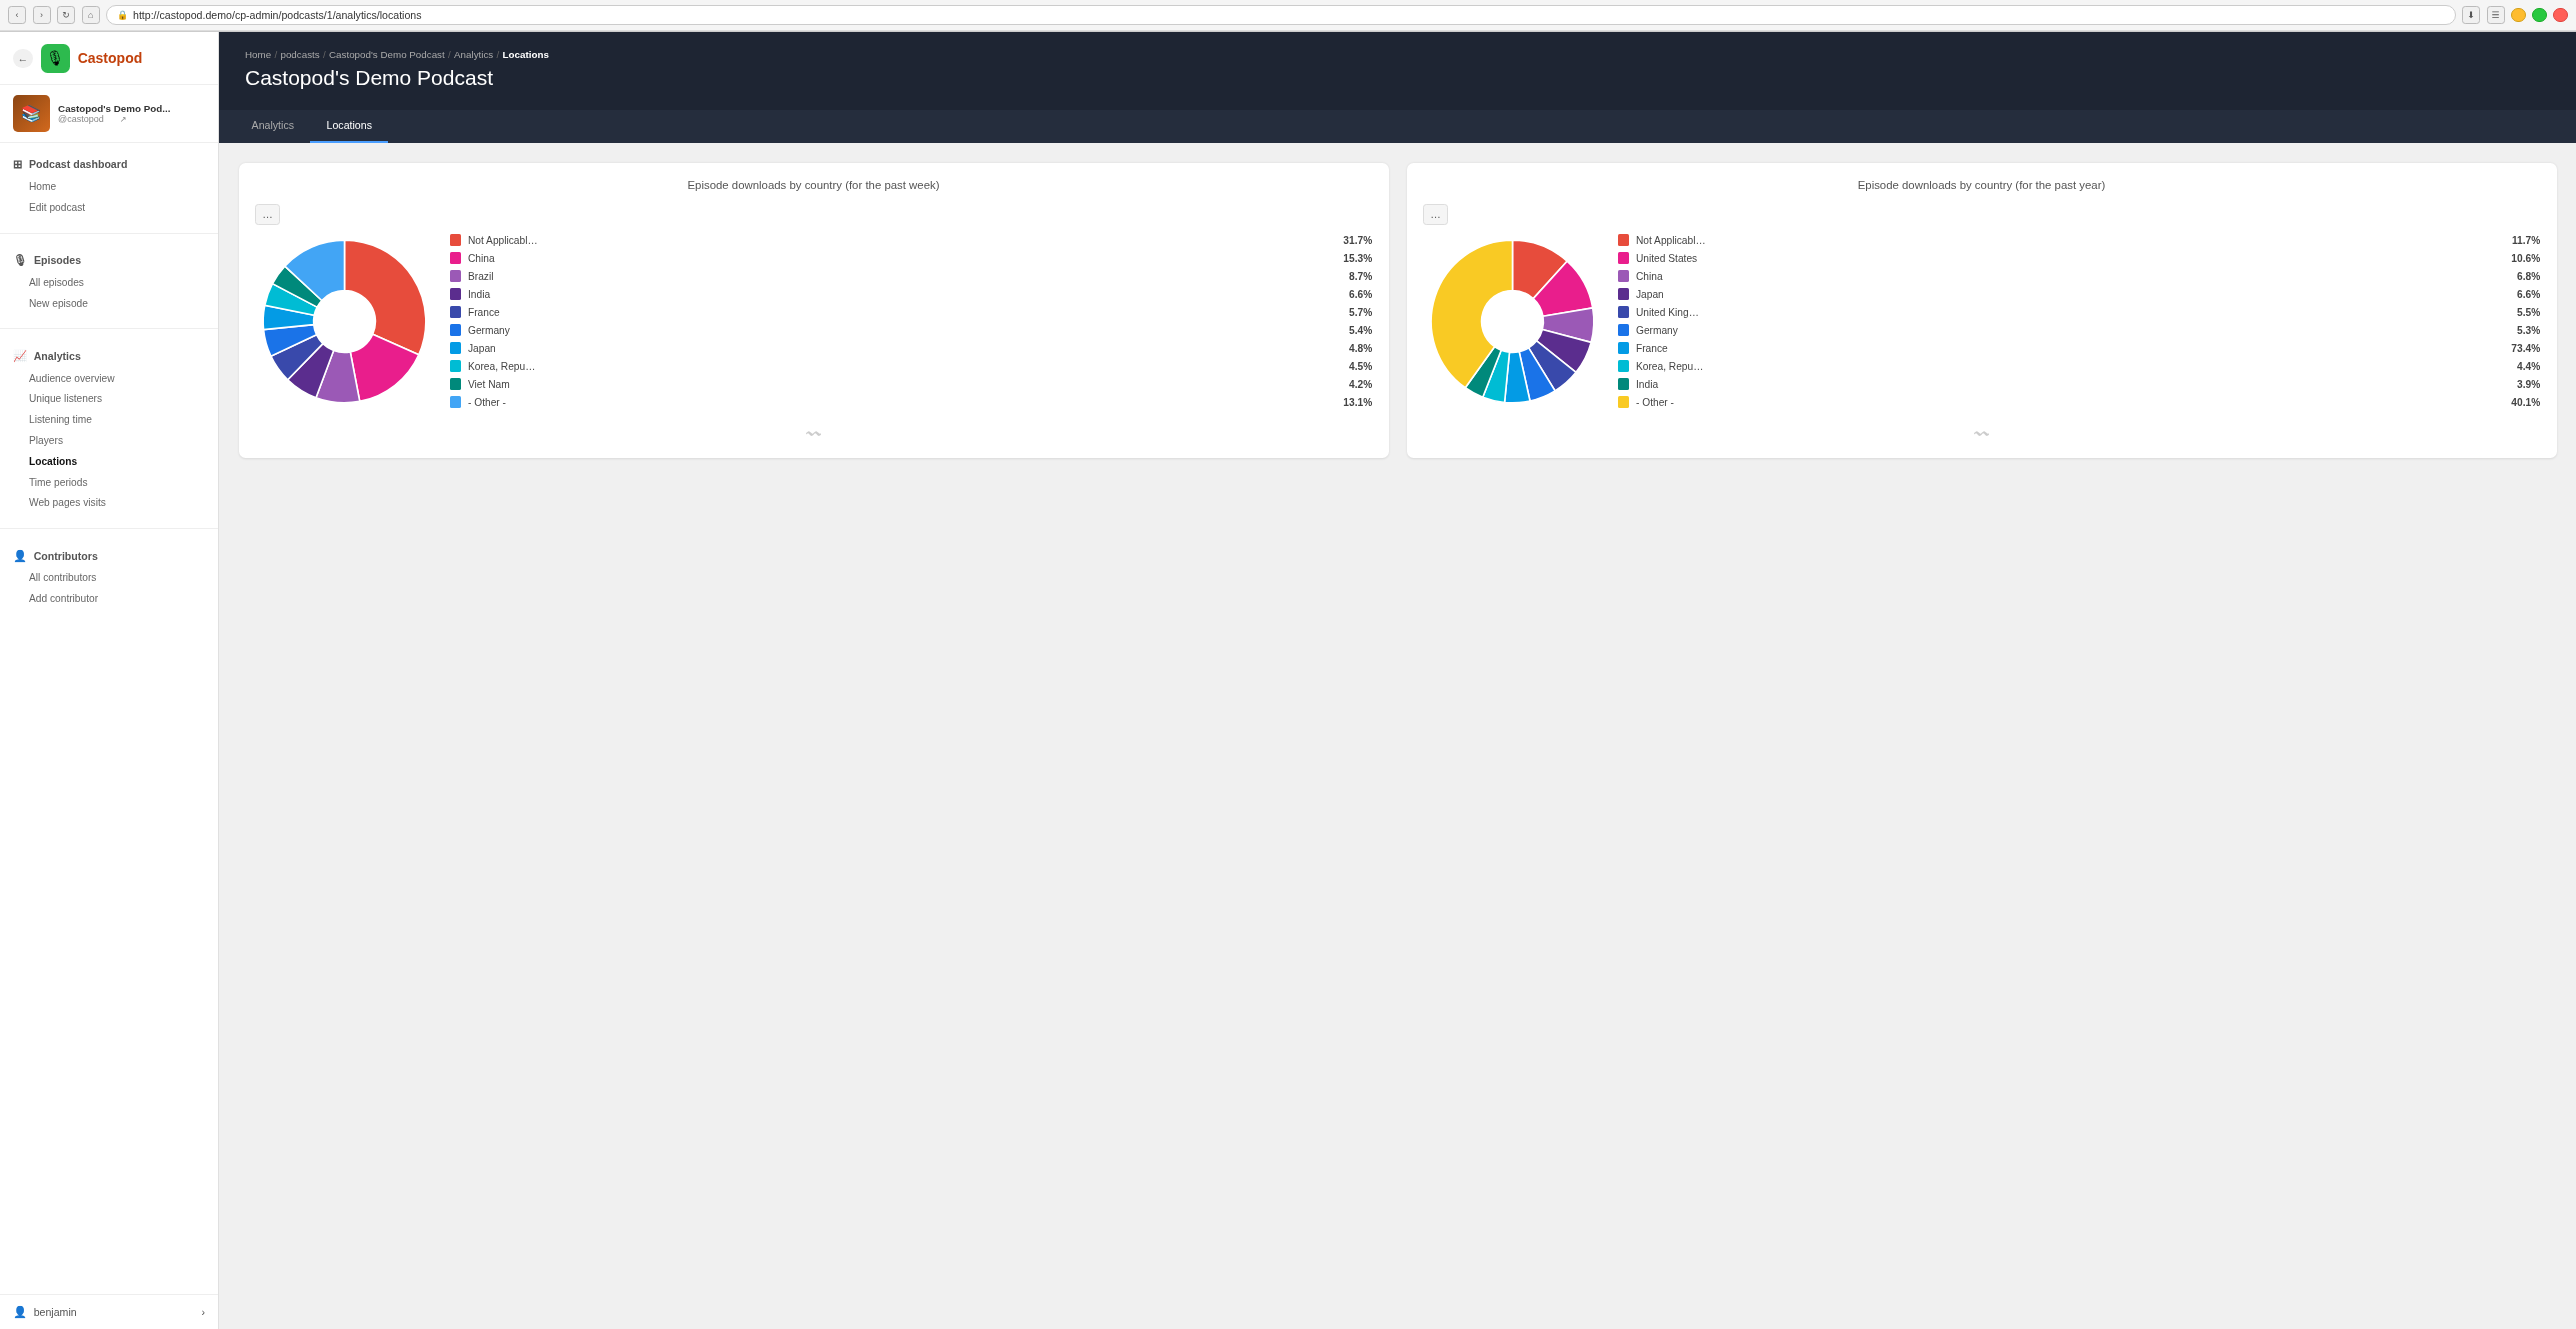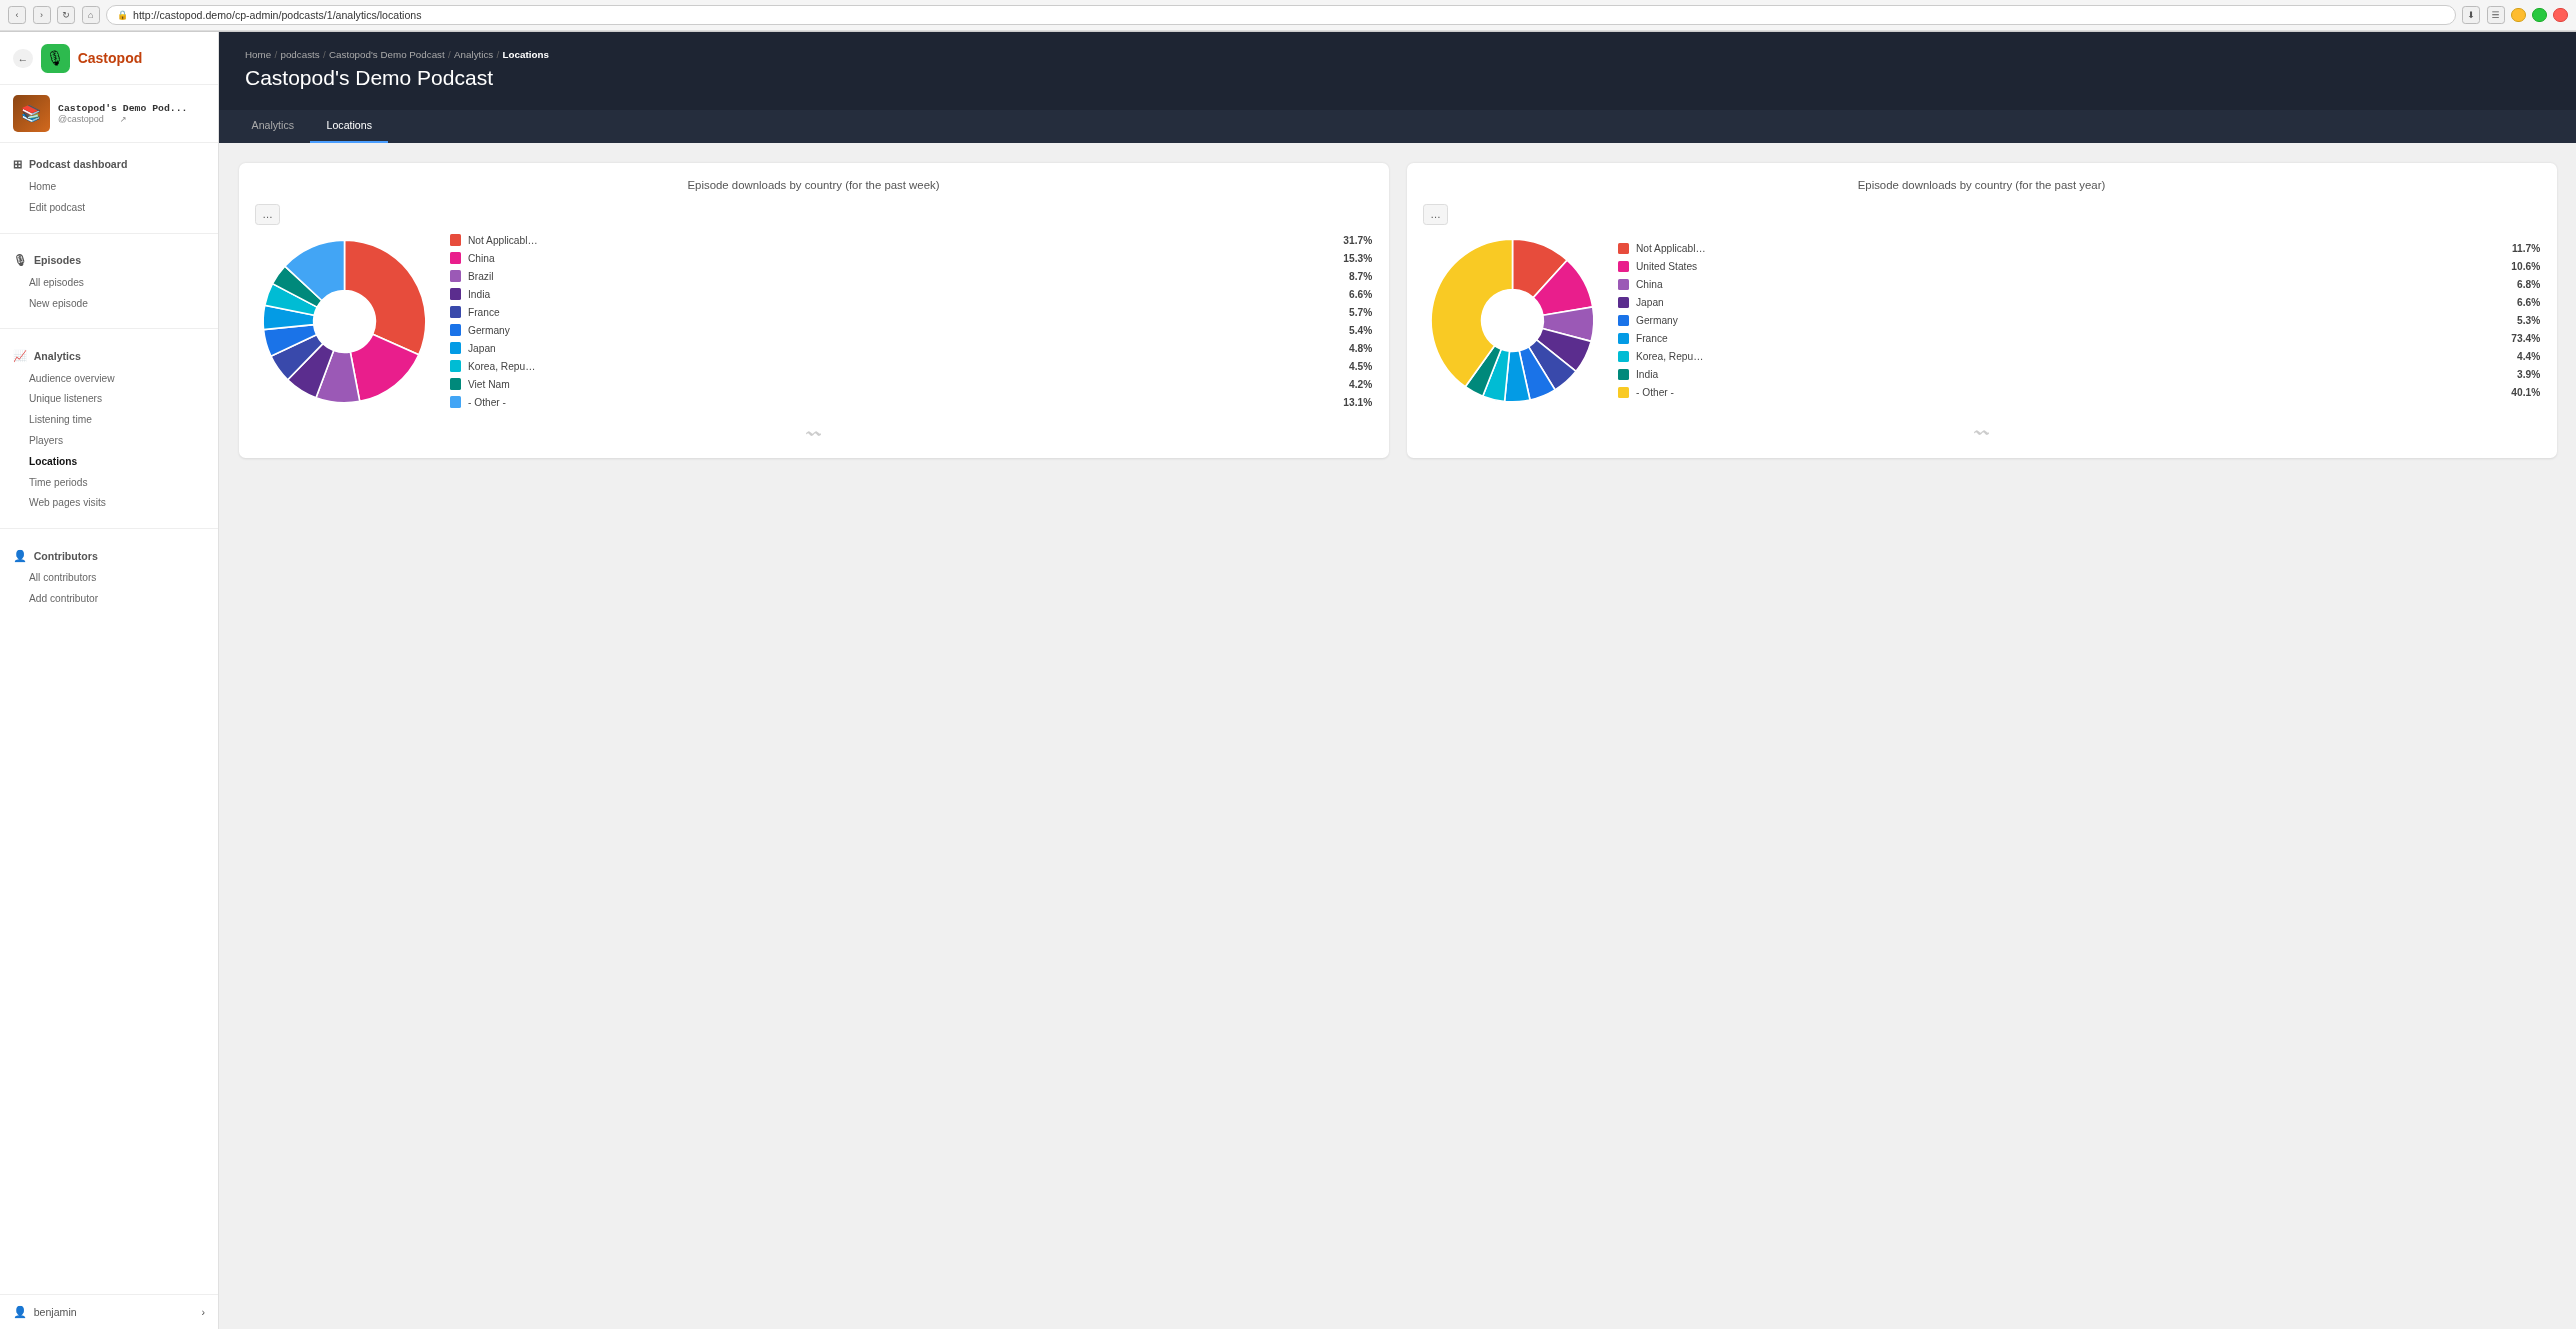--- a/index.html
+++ b/index.html
@@ -20,21 +20,21 @@
 
     
     .sidebar { width: 219px; background: white; border-right: 0.8px solid #e0e0e0; display: flex; flex-direction: column; overflow-y: auto; flex-shrink: 0; }
     .sidebar-header { display: flex; align-items: center; gap: 8.1px; padding: 11.4px 13px; border-bottom: 0.8px solid #eee; }
     .sidebar-back { width: 19.5px; height: 19.5px; display: flex; align-items: center; justify-content: center; border-radius: 50%; background: #f0f0f0; cursor: pointer; font-size: 10.6px; color: #555; }
     .sidebar-logo { width: 29px; height: 29px; background: #2dba4e; border-radius: 6.5px; display: flex; align-items: center; justify-content: center; }
     .sidebar-app-name { font-size: 14px; font-weight: 600; color: #c2410c; }
 
     .podcast-info { display: flex; align-items: center; gap: 8.1px; padding: 9.8px 13px; border-bottom: 0.8px solid #eee; }
     .podcast-thumb { width: 37px; height: 37px; border-radius: 4.9px; background: linear-gradient(135deg, #8B4513, #D2691E); overflow: hidden; display: flex; align-items: center; justify-content: center; font-size: 16.3px; }
-    .podcast-title { font-size: 9.8px; font-weight: 600; color: #333; font-family: Liberation Mono, monospace; }
+    .podcast-title { font-size: 9.8px; font-weight: 600; color: #333; }
     .podcast-handle { font-size: 9px; color: #888; display: flex; align-items: center; gap: 16px; }
 
     .nav-section { padding: 9.8px 0; }
     .nav-section-title { display: flex; align-items: center; gap: 6.5px; padding: 4.9px 13px; font-size: 9.8px; font-weight: 600; color: #888; text-transform: none; cursor: pointer; }
     .nav-section-title span { font-size: 10.6px; color: #555; font-weight: 600; }
     .nav-item { display: block; padding: 4.9px 13px 4.9px 29px; font-size: 10.2px; color: #666; cursor: pointer; text-decoration: none; }
     .nav-item.active { color: #111; font-weight: 700; }
     .nav-divider { border: none; border-top: 0.8px solid #eee; margin: 4.9px 0; }
 
     .sidebar-footer { padding: 9.8px 13px; border-top: 0.8px solid #eee; margin-top: auto; display: flex; align-items: center; justify-content: space-between; font-size: 10.6px; color: #555; cursor: pointer; }
@@ -313,20 +313,25 @@
       <div class="legend-color" style="background:#9b59b6;"></div>
       <span class="legend-label">China</span>
       <span class="legend-pct">6.8%</span>
     </div>
                 <div class="legend-item">
       <div class="legend-color" style="background:#5b2d8e;"></div>
       <span class="legend-label">Japan</span>
       <span class="legend-pct">6.6%</span>
     </div>
                 <div class="legend-item">
+      <div class="legend-color" style="background:#3949ab;"></div>
+      <span class="legend-label">United King…</span>
+      <span class="legend-pct">5.5%</span>
+    </div>
+                <div class="legend-item">
       <div class="legend-color" style="background:#1a73e8;"></div>
       <span class="legend-label">Germany</span>
       <span class="legend-pct">5.3%</span>
     </div>
                 <div class="legend-item">
       <div class="legend-color" style="background:#039be5;"></div>
       <span class="legend-label">France</span>
       <span class="legend-pct">73.4%</span>
     </div>
                 <div class="legend-item">

